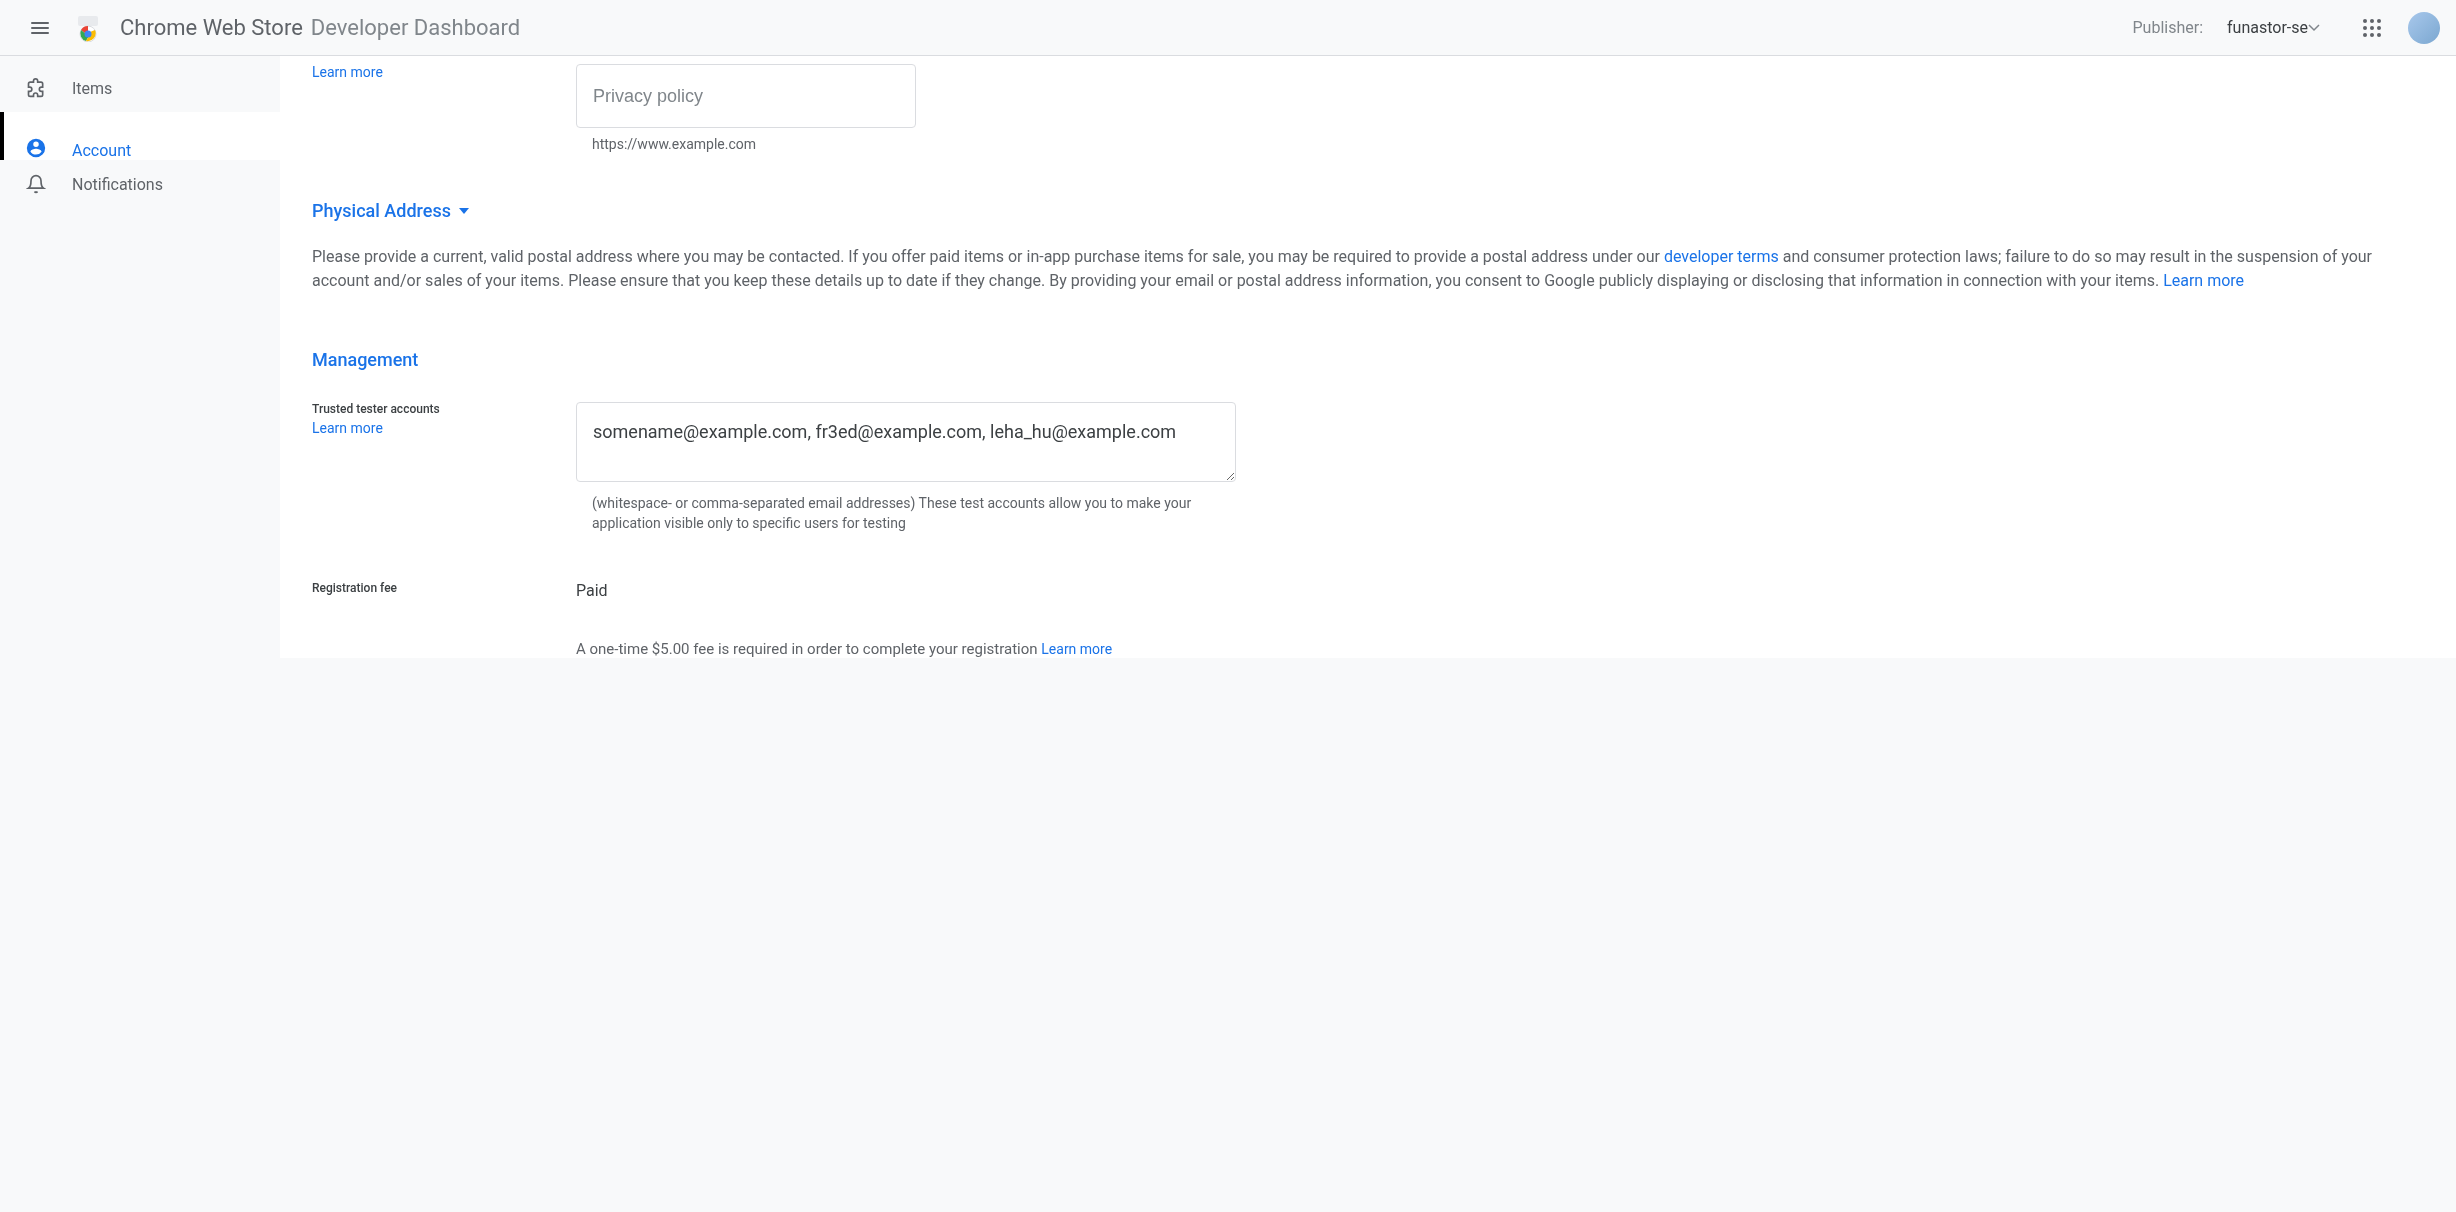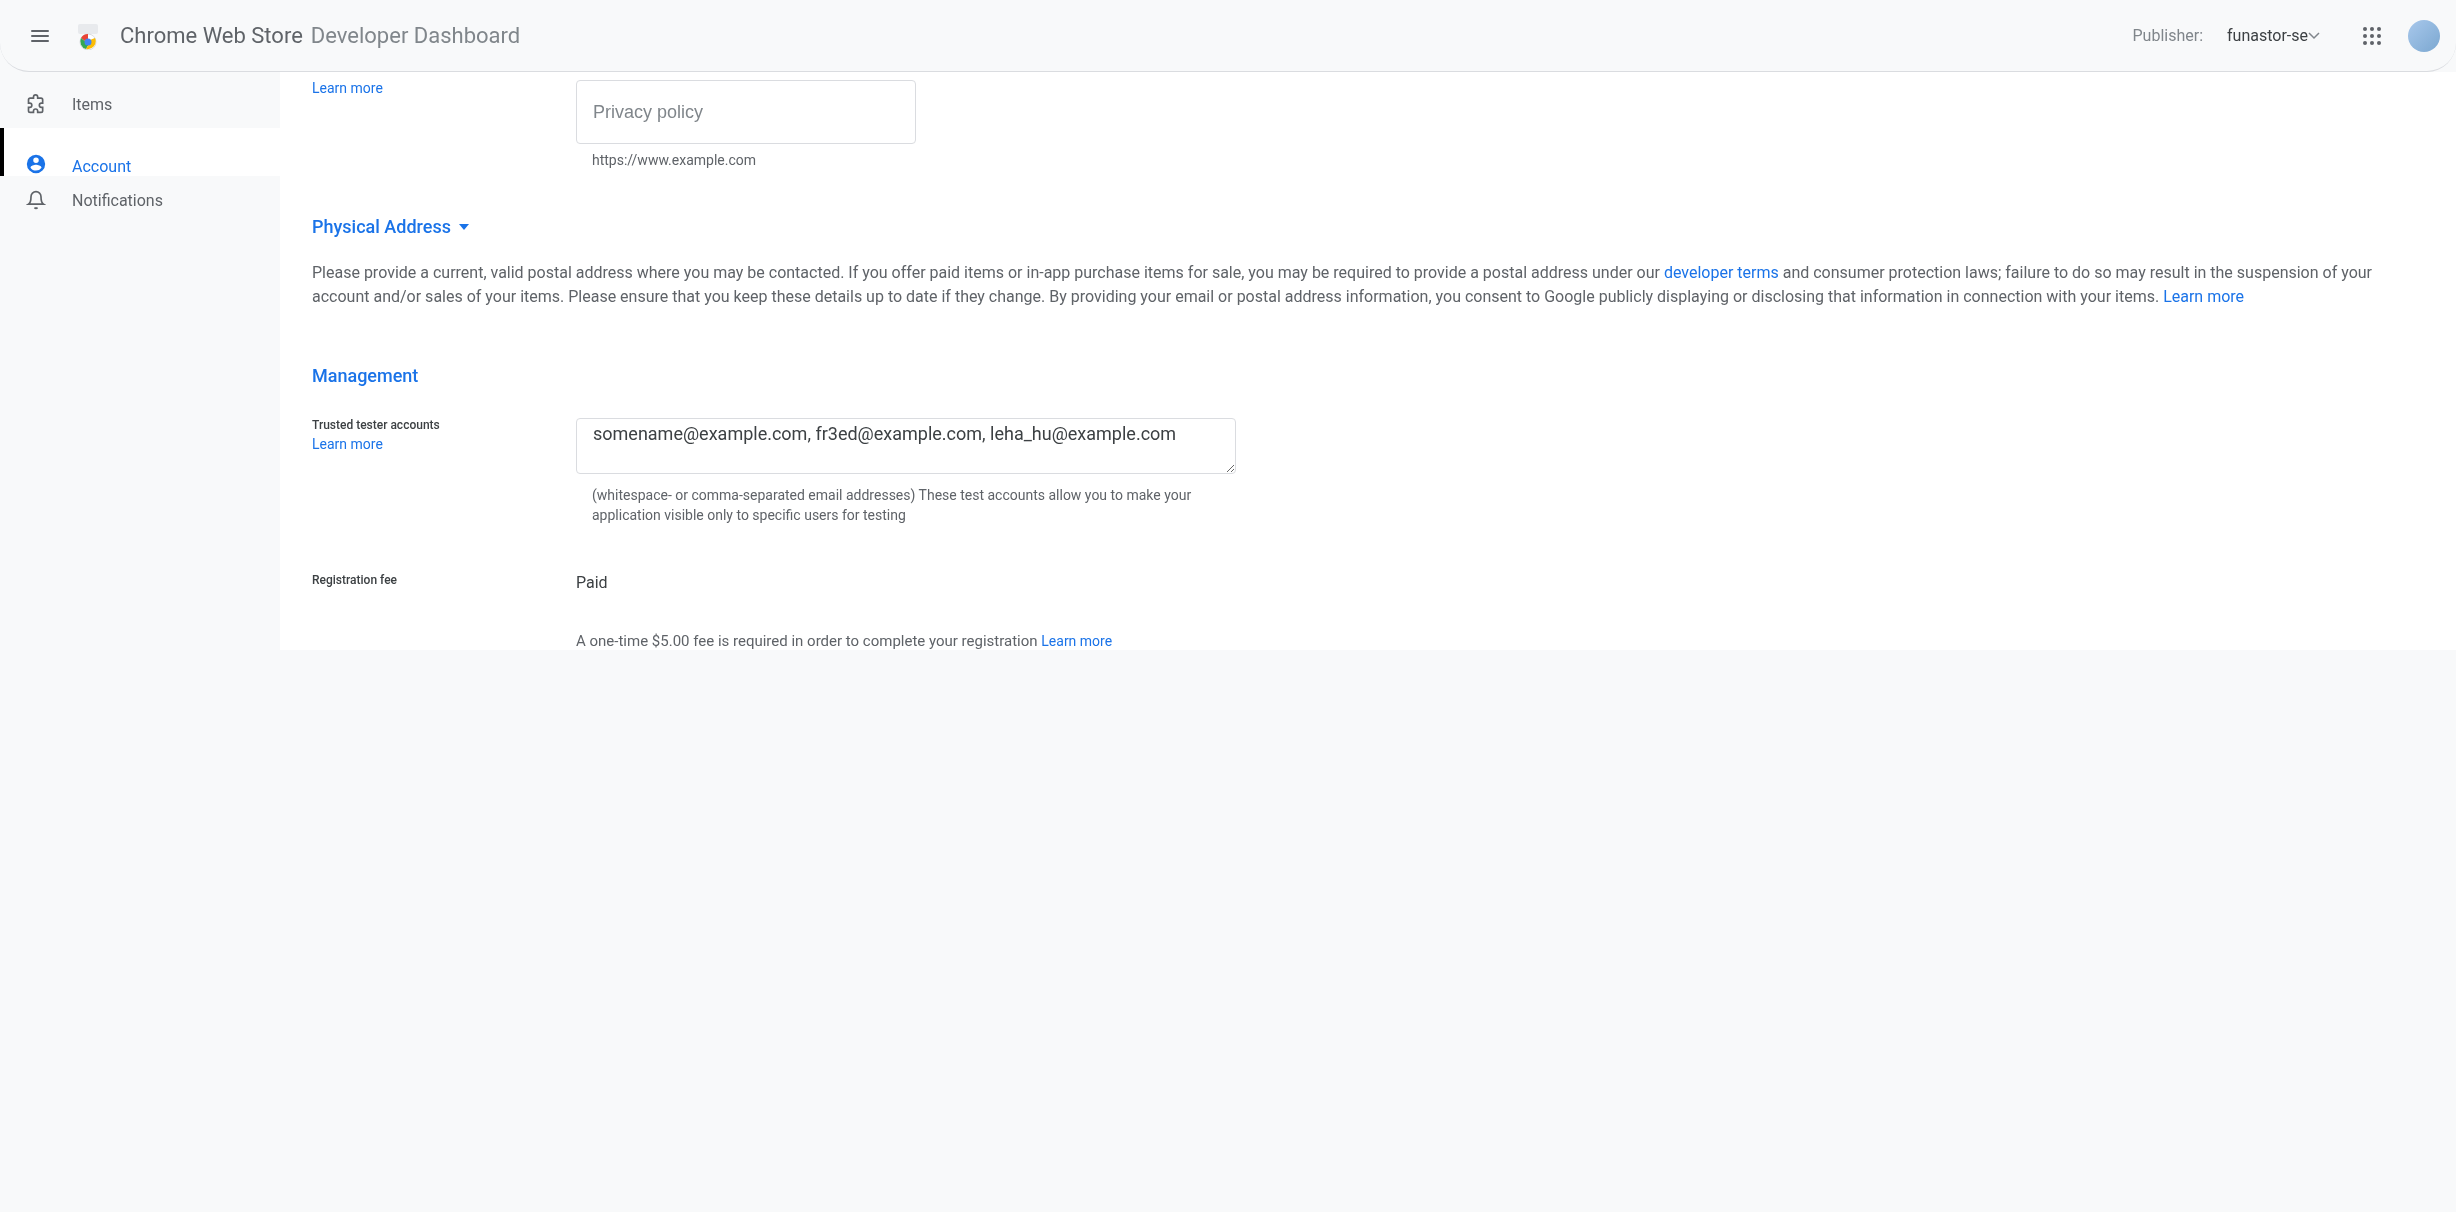--- a/index.html
+++ b/index.html
@@ -6,25 +6,24 @@
     body {
       font-family: 'Google Sans', Roboto, Arial, sans-serif;
       font-size: 14px;
       color: #3c4043;
       background: #f8f9fa;
     }
     
     .header {
       display: flex;
       align-items: center;
-      height: 72px;
+      height: 56px;
       padding: 0 16px;
       background: #f8f9fa;
       border-bottom: 1px solid #dadce0;
-      border-radius: 29px;
     }
     
     .menu-btn {
       width: 48px; height: 48px;
       display: flex; align-items: center; justify-content: center;
       cursor: pointer;
       border-radius: 50%;
     }
     
     .hamburger { width: 18px; height: 12px; display: flex; flex-direction: column; justify-content: space-between; }
@@ -135,21 +134,21 @@
     .tester-row { margin-top: 32px; }
     .field-title { font-size: 12px; font-weight: 500; color: #3c4043; }
     .learn-more-small { margin-top: 4px; }
     
     .textarea-field {
       width: 100%;
       max-width: 660px;
       min-height: 56px;
       border: 1px solid #dadce0;
       border-radius: 4px;
-      padding: 4px 16px;
+      padding: 18px 16px;
       font-size: 18px;
       font-family: inherit;
       color: #3c4043;
       resize: both;
       outline: none;
     }
     .textarea-helper { color: #5f6368; font-size: 14px; margin-top: 8px; padding-left: 16px; max-width: 660px; line-height: 20px; }
     
     .fee-row { margin-top: 48px; }
     .fee-status { font-size: 16px; color: #3c4043; }

